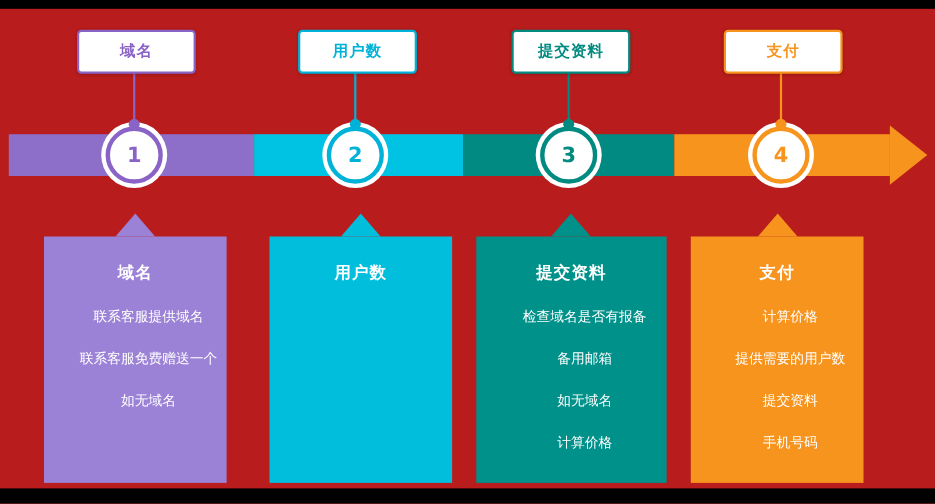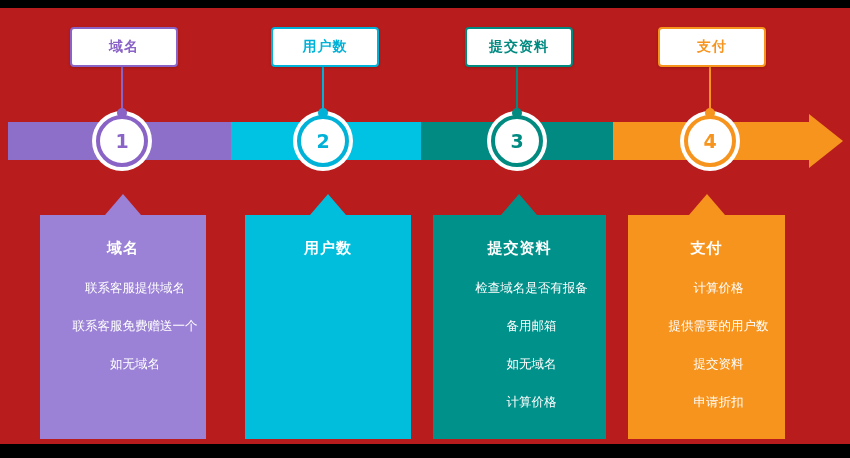--- a/index.html
+++ b/index.html
@@ -115,17 +115,17 @@
   <div class="circle col3" style="left:684px;">
     <span>4</span>
   </div>
   <div class="card col3" style="left:628px;width:157px;">
     <div class="card-tri" style="left:61px;"></div>
     <div class="card-title">支付</div>
     <div class="card-items">
       <div class="card-item">计算价格</div>
       <div class="card-item">提供需要的用户数</div>
       <div class="card-item">提交资料</div>
-      <div class="card-item">申请折扣</div>
+      <div class="card-item">手机号码</div>
     </div>
   </div>
 
 </div>
 
 </body></html>

